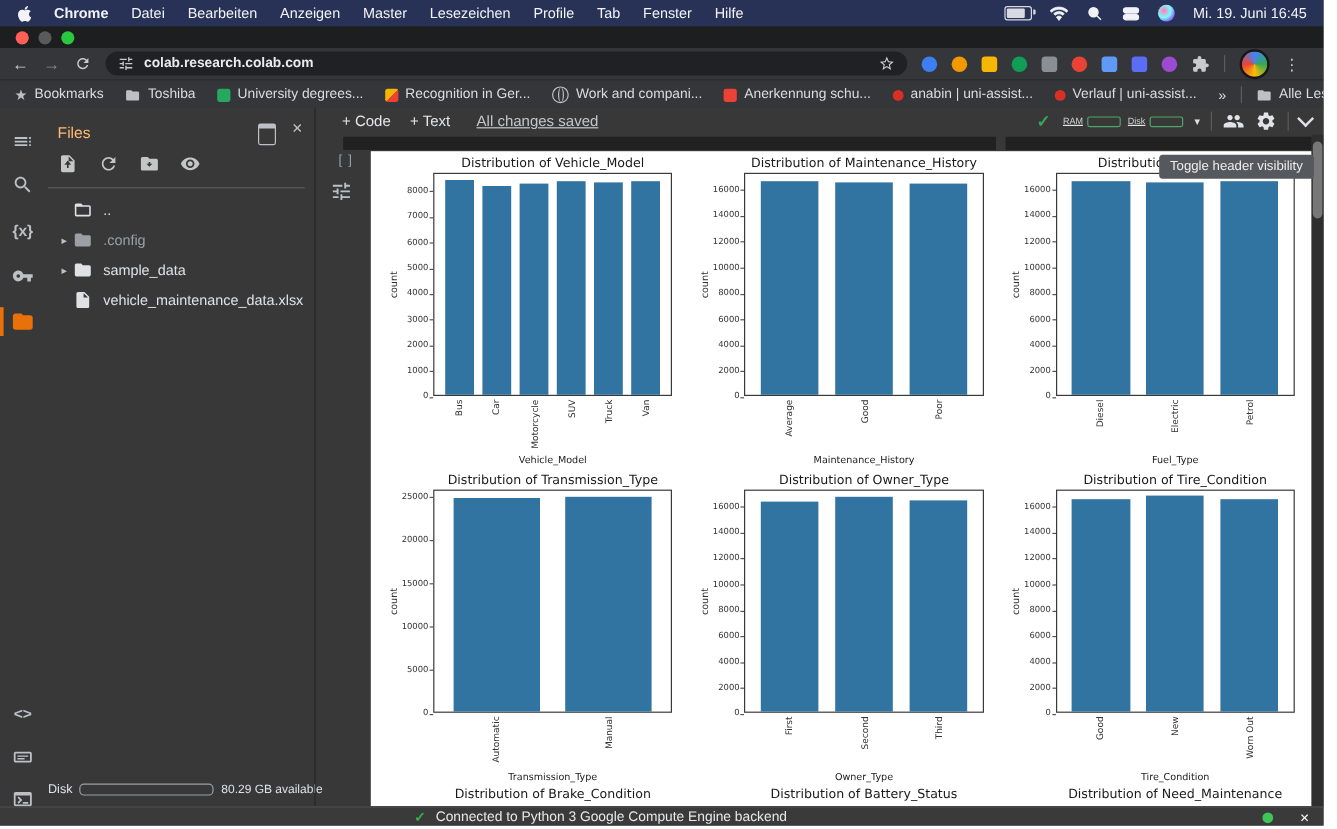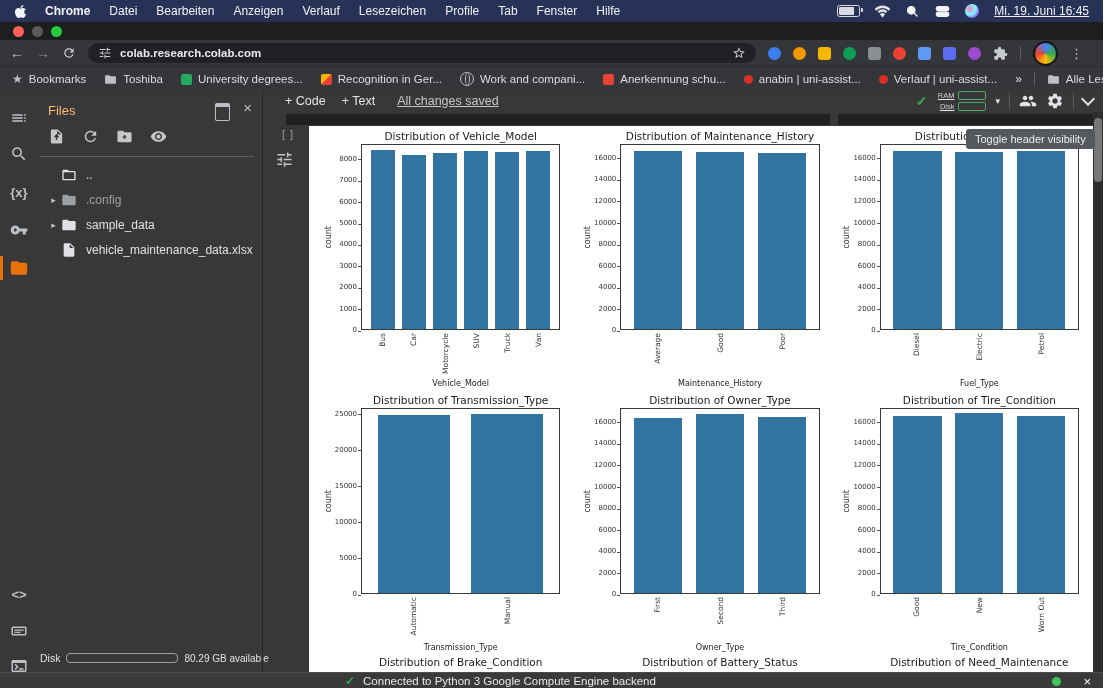--- a/index.html
+++ b/index.html
@@ -11,21 +11,21 @@
   .apple{width:13px;height:15px;fill:#f2f3f7;margin-right:6px;}
   .menu-items{display:flex;gap:19px;margin-left:12px;}
   .menu-item{cursor:default;white-space:nowrap;}
   .menu-item.bold{font-weight:bold;}
   .mb-right{margin-left:auto;display:flex;align-items:center;gap:15px;}
   .mb-ico{width:15px;height:15px;fill:#f2f3f7;stroke:#f2f3f7;}
   .battery{width:21px;height:10px;border:1px solid #d7dae2;border-radius:2.5px;position:relative;}
   .battery::after{content:"";position:absolute;right:-4px;top:2px;width:2px;height:4px;background:#d7dae2;border-radius:0 1px 1px 0;}
   .battery .chg{position:absolute;left:1px;top:1px;bottom:1px;width:70%;background:#d7dae2;border-radius:1px;}
   .siri{width:14px;height:14px;border-radius:50%;background:radial-gradient(circle at 35% 35%,#ff7eb9,#7afcff 45%,#8b5cf6 75%,#2e2e6e);}
-  .clock{white-space:nowrap;text-decoration:underline;}
+  .clock{white-space:nowrap;}
   
   .tabstrip{height:18px;background:#1d1e20;display:flex;align-items:center;padding-left:13px;gap:8px;}
   .tl{width:11px;height:11px;border-radius:50%;}
   .chrome-toolbar{height:26px;background:#35363a;display:flex;align-items:center;padding:0 10px;gap:12px;color:#c7cbd0;}
   .nav-ico{font-size:14px;line-height:1;cursor:default;}
   .nav-ico.dim{color:#85898e;}
   .tb-svg{width:14px;height:14px;fill:#c7cbd0;}
   .url-pill{width:648px;height:20px;background:#202124;border-radius:10px;display:flex;align-items:center;padding:0 10px;gap:8px;font-size:11.5px;white-space:nowrap;overflow:hidden;}
   .url-domain{color:#e8eaed;font-weight:bold;}
   .url-path{color:#9aa0a6;overflow:hidden;text-overflow:ellipsis;flex:1;}
@@ -76,21 +76,21 @@
   .disk-fill{height:100%;background:#9aa0a6;}
   .disk-avail{font-size:10px;white-space:nowrap;}
   .panel-divider{position:absolute;left:262px;top:0;width:1px;height:100%;background:#252525;}
   
   .notebook{position:absolute;left:263px;top:0;right:0;height:100%;}
   .nb-toolbar{position:absolute;left:0;right:0;top:0;height:22px;display:flex;align-items:center;padding-left:22px;gap:16px;color:#e3e5e8;font-size:12.5px;}
   .nb-btn{white-space:nowrap;}
   .save-status{color:#c3c7cb;text-decoration:underline;margin-left:6px;}
   .nb-right{margin-left:auto;display:flex;align-items:center;gap:9px;padding-right:10px;}
   .check{color:#34a853;font-size:14px;font-weight:bold;}
-  .gauge{display:flex;flex-direction:column;gap:2px;text-decoration:underline;}
+  .gauge{display:flex;flex-direction:row;gap:2px;text-decoration:underline;}
   .grow{display:flex;align-items:center;gap:4px;font-size:7.5px;color:#cfd2d6;line-height:1;}
   .grow .glabel{width:18px;text-align:right;}
   .gbar{width:26px;height:7px;border:1px solid #4fa56b;border-radius:2px;overflow:hidden;}
   .gfill{height:100%;background:#2e5c3f;}
   .dd-arrow{font-size:9px;color:#dfe1e6;}
   .nb-div{width:1px;height:16px;background:#5a5a5a;}
   .nb-svg{width:18px;height:18px;fill:#e1e3e6;}
   .chev-down{width:8px;height:8px;border-right:2px solid #dfe1e6;border-bottom:2px solid #dfe1e6;transform:rotate(45deg);margin-top:-4px;}
   .nb-content{position:absolute;left:0;right:0;top:22px;bottom:0;overflow:hidden;}
   .cell-strip{position:absolute;top:2px;height:11px;background:#212121;}
@@ -133,21 +133,21 @@
 
   <div class="menubar">
     <svg class="apple" viewBox="0 0 384 512">
         <path d="M318.7 268.7c-.2-36.7 16.4-64.4 50-84.8-18.8-26.9-47.2-41.7-84.7-44.6-35.5-2.8-74.3 20.7-88.5 20.7-15 0-49.4-19.7-76.4-19.7C63.3 141.2 4 184.8 4 273.5q0 39.3 14.4 81.2c12.8 36.7 59 126.7 107.2 125.2 25.2-.6 43-17.9 75.8-17.9 31.8 0 48.3 17.9 76.4 17.9 48.6-.7 90.4-82.5 102.6-119.3-65.2-30.7-61.7-90-61.7-91.9zm-56.6-164.2c27.3-32.4 24.8-61.9 24-72.5-24.1 1.4-52 16.4-67.9 34.9-17.5 19.8-27.8 44.3-25.6 71.9 26.1 2 49.9-11.4 69.5-34.3z"></path>
       </svg>
     <div class="menu-items">
         <span class="menu-item bold">Chrome</span>
         <span class="menu-item">Datei</span>
         <span class="menu-item">Bearbeiten</span>
         <span class="menu-item">Anzeigen</span>
-        <span class="menu-item">Verlauf</span>
+        <span class="menu-item">Master</span>
         <span class="menu-item">Lesezeichen</span>
         <span class="menu-item">Profile</span>
         <span class="menu-item">Tab</span>
         <span class="menu-item">Fenster</span>
         <span class="menu-item">Hilfe</span>
       </div>
     <div class="mb-right">
       <span class="battery">
           <span class="chg"></span>
         </span>

